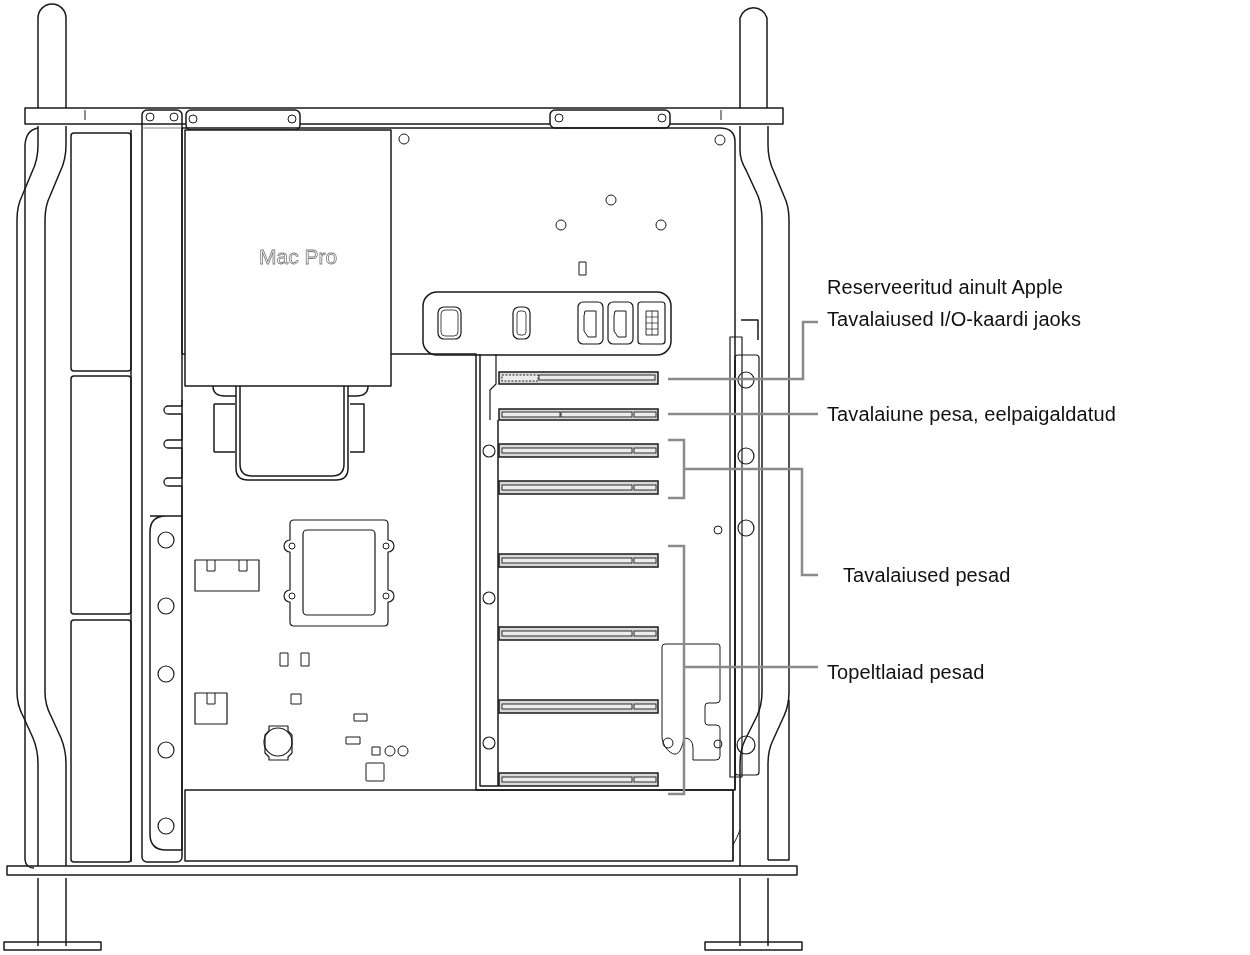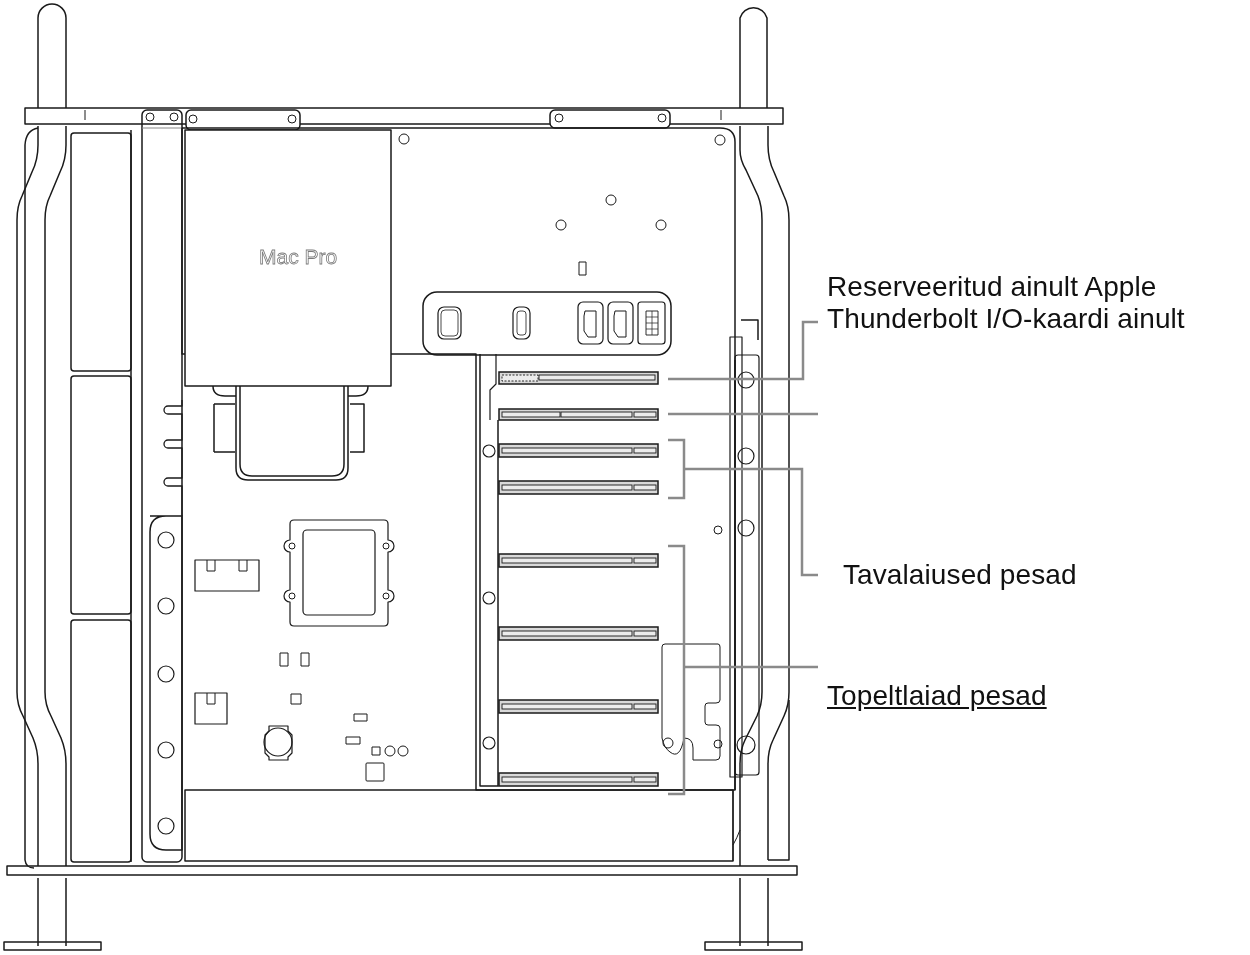--- a/index.html
+++ b/index.html
@@ -1,18 +1,18 @@
 <!DOCTYPE html>
 <html><head>
 <meta charset="utf-8">
 <style>
   html, body { margin: 0; padding: 0; background: #ffffff; }
   body { width: 1250px; height: 955px; position: relative; overflow: hidden; font-family: "Liberation Sans", "DejaVu Sans", sans-serif; }
   #diagram { position: absolute; left: 0; top: 0; width: 1250px; height: 955px; }
-  .callout { position: absolute; font-size: 28px; line-height: 32px; color: #111111; white-space: nowrap; letter-spacing: 0.1px; }
+  .callout { position: absolute; font-size: 20px; line-height: 32px; color: #111111; white-space: nowrap; letter-spacing: 0.1px; }
   .logo { font-family: "Liberation Sans", "DejaVu Sans", sans-serif; }
 </style>
 </head>
 <body>
 
 <svg id="diagram" viewBox="0 0 1250 955" xmlns="http://www.w3.org/2000/svg">
   <g fill="none" stroke="#1a1a1a" stroke-width="1.5" stroke-linejoin="round">
 
     <g>
       <path d="M38 108 V18 a14 14 0 0 1 28 0 V108"></path>
@@ -204,22 +204,23 @@
   </g>
 
   <g>
     <text x="234" y="264" font-size="21" fill="#ffffff" stroke="#7a7a7a" stroke-width="0.8" font-family="DejaVu Sans, sans-serif"></text>
     <text x="259" y="264" font-size="21" fill="#ffffff" stroke="#7a7a7a" stroke-width="0.8" class="logo">Mac Pro</text>
   </g>
 </svg>
 
 <div class="callout" style="left:827px; top:271px;">
   <div>Reserveeritud ainult Apple</div>
-  <div>Thunderbolt I/O-kaardi ainult</div>
+  <div>Tavalaiused I/O-kaardi jaoks</div>
 </div>
 <div class="callout" style="left:827px; top:398px;">
+  <div>Tavalaiune pesa, eelpaigaldatud</div>
 </div>
 <div class="callout" style="left:827px; top:559px;margin-left:16px;">
   <div>Tavalaiused pesad</div>
 </div>
-<div class="callout" style="left:827px; top:680px;text-decoration:underline;">
+<div class="callout" style="left:827px; top:656px;">
   <div>Topeltlaiad pesad</div>
 </div>
 
 </body></html>

